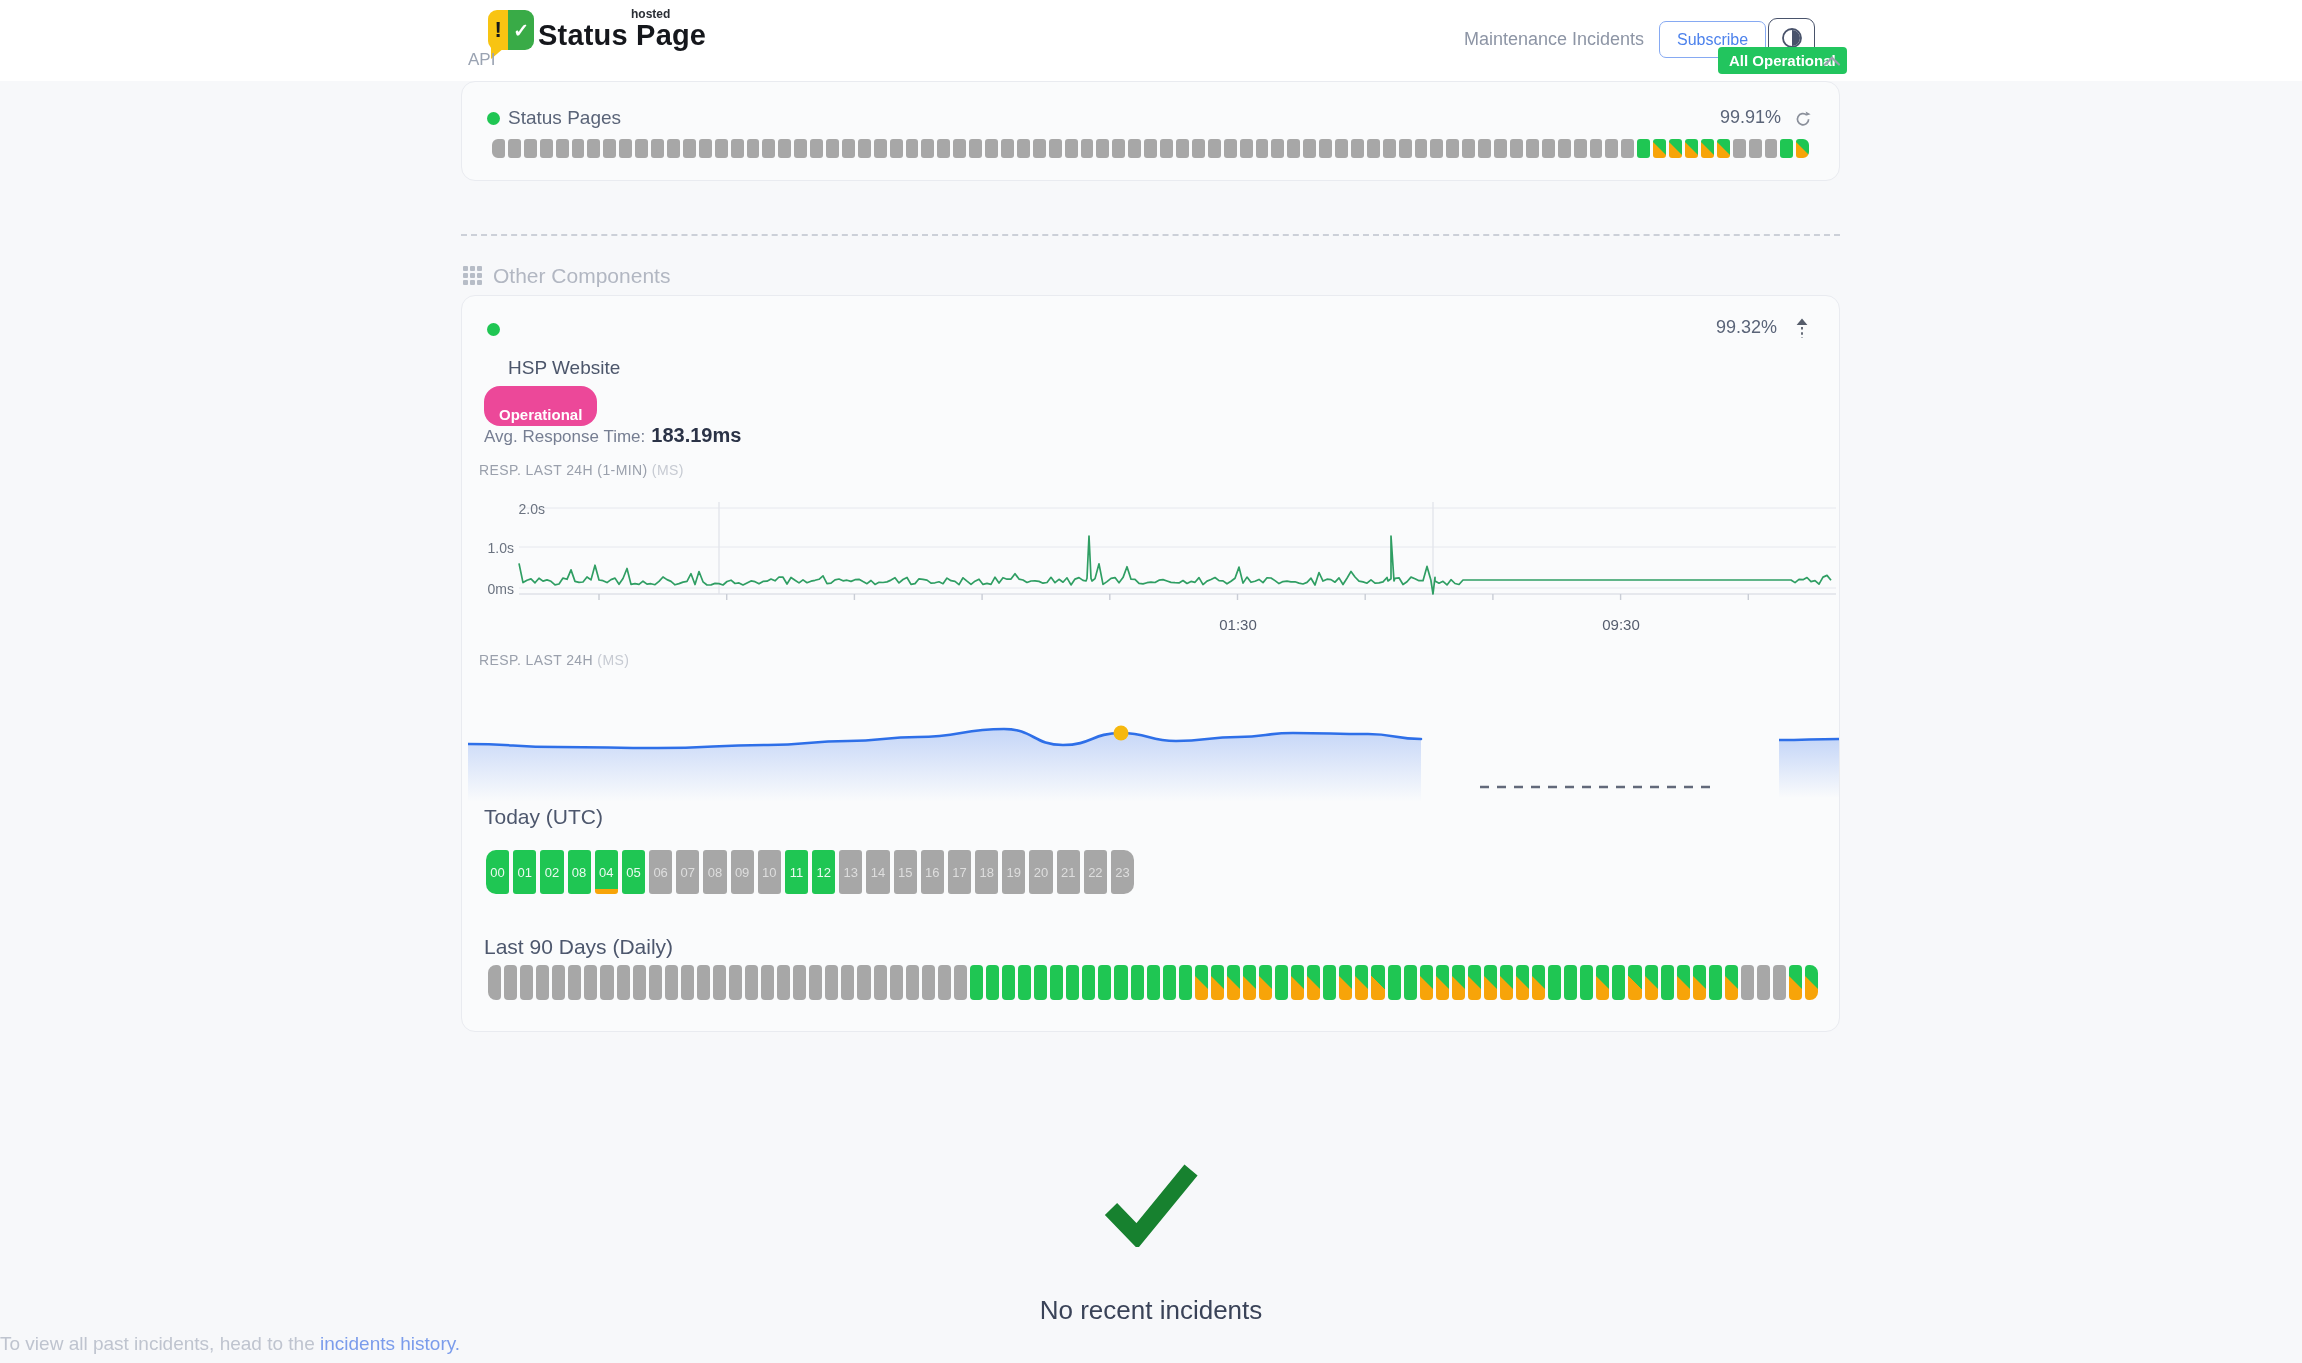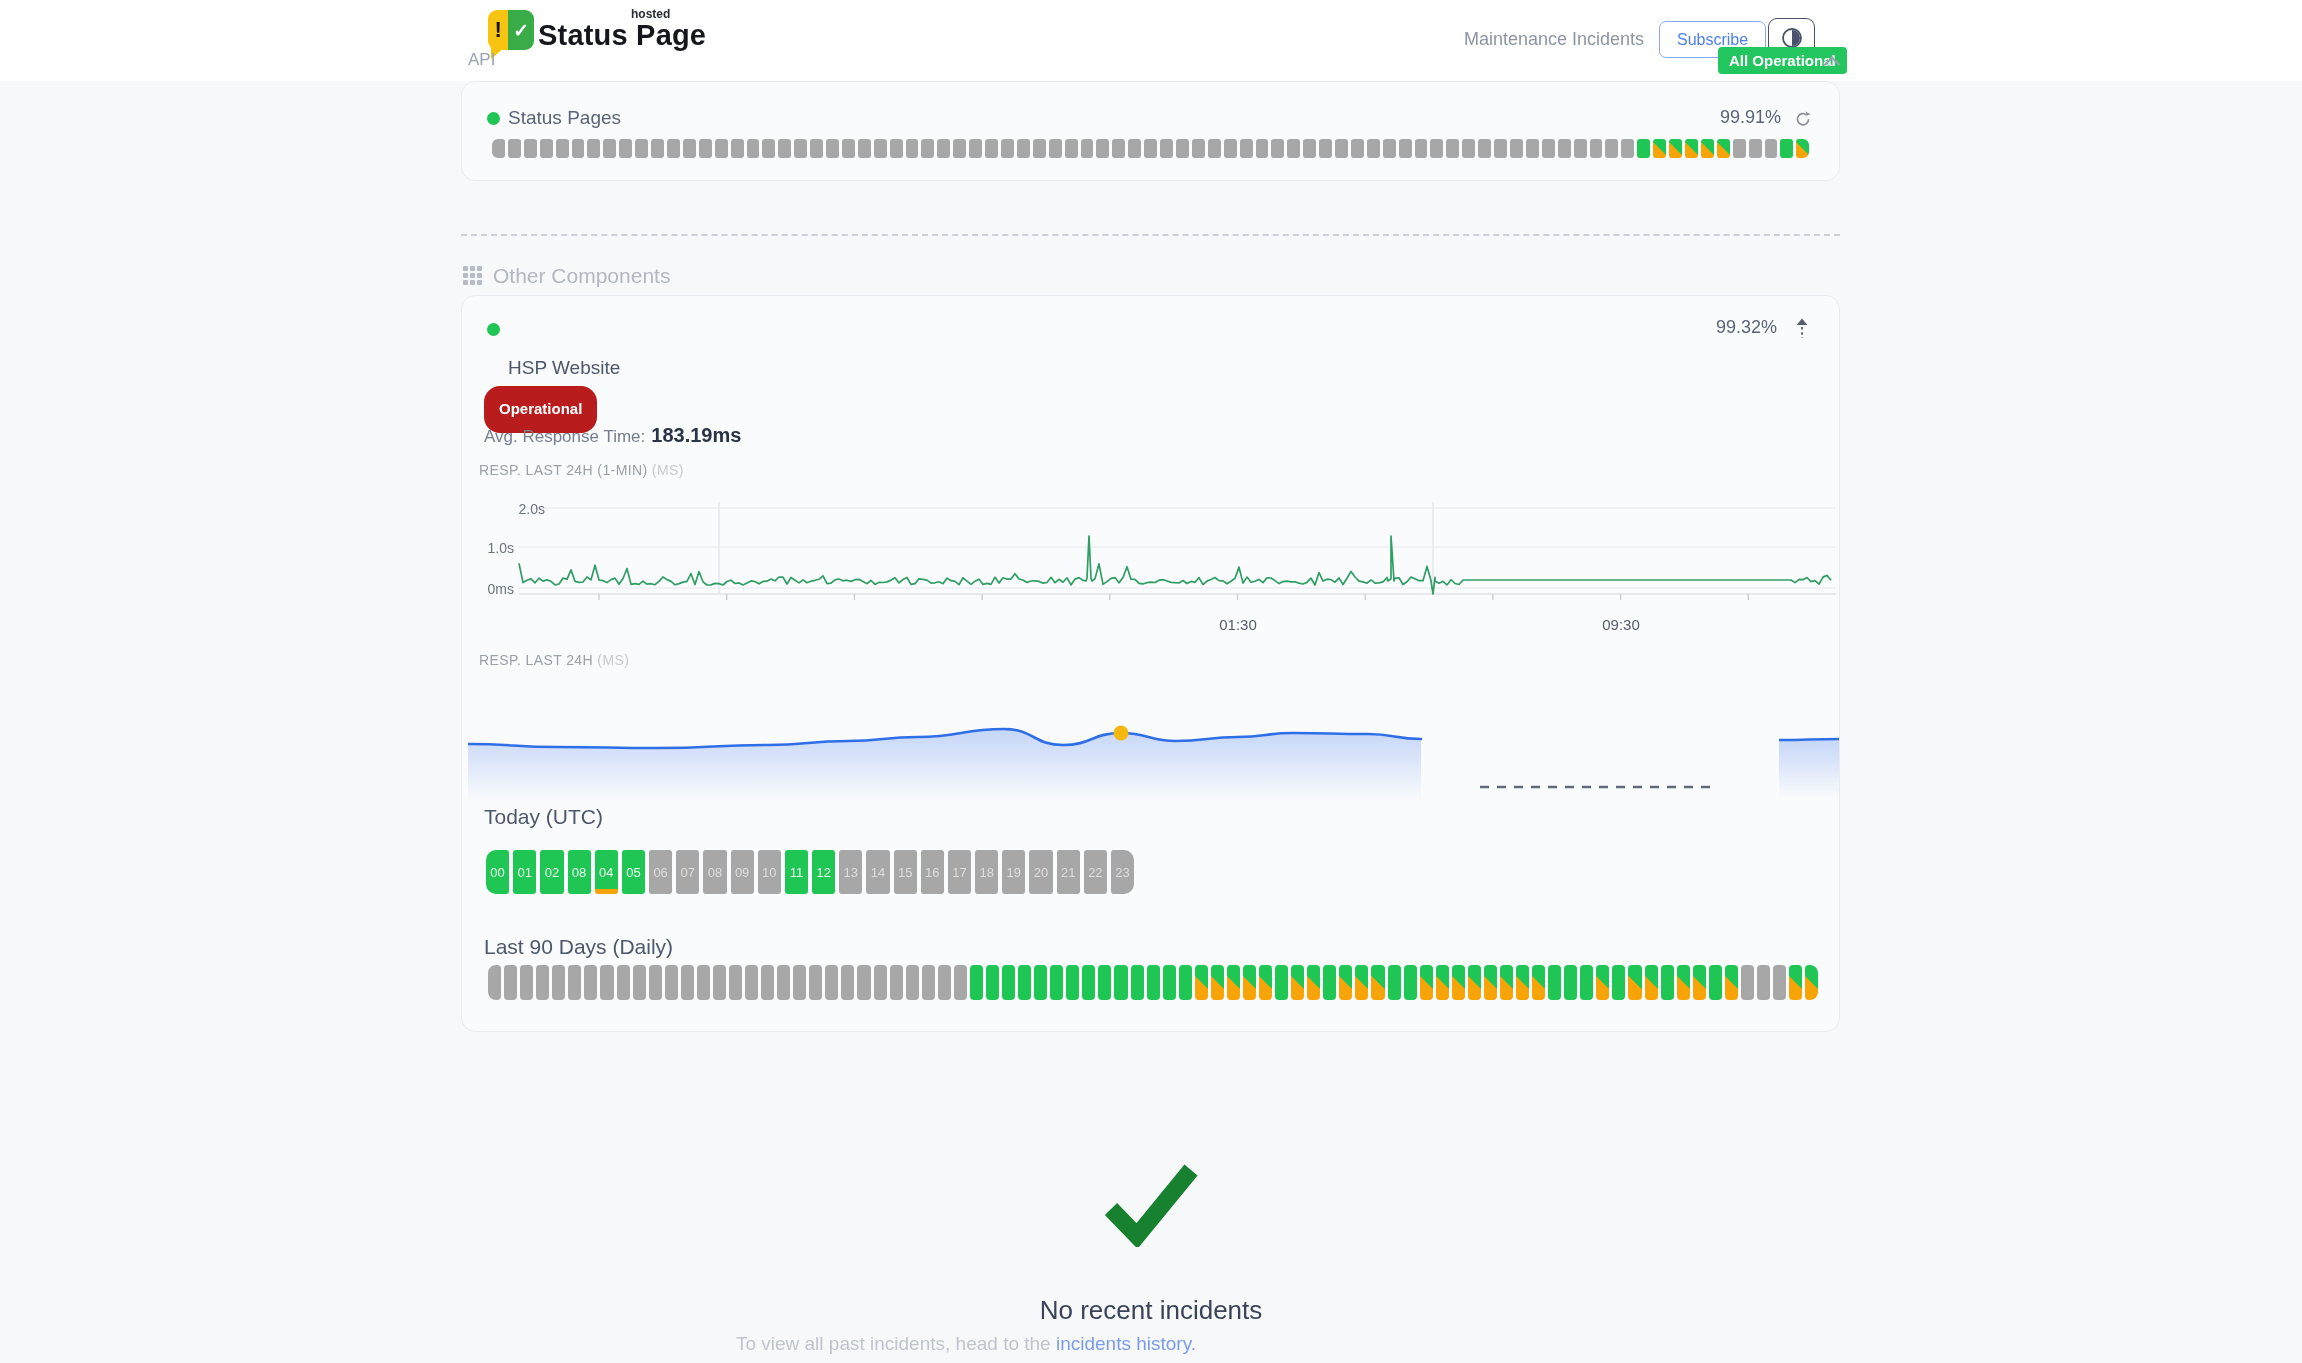--- a/index.html
+++ b/index.html
@@ -42,21 +42,21 @@
   .bars .bar.o { background:#1fc653; }
   .bars .bar.p { background:linear-gradient(45deg,#f7a409 49.5%,#1fc653 50.5%); }
   .bars .bar:first-child { border-top-left-radius:6px; border-bottom-left-radius:6px; }
   .bars .bar:last-child { border-top-right-radius:6px; border-bottom-right-radius:6px; }
   .api-bars { left:30px; right:30px; top:57px; height:19px; }
 
   .section-divider { position:absolute; left:461px; top:234px; width:1379px; border-top:2px dashed #ccd0d8; }
   .other-header { position:absolute; left:463px; top:264px; display:flex; align-items:center; gap:10px; }
   .other-title { font-size:21px; color:#b2b7c2; }
 
-  .pill { position:absolute; left:22px; top:90px; height:47px; line-height:31px; border-radius:16px; background:#b91c1c; color:#ffffff; font-size:15px; font-weight:700; padding:7px 15px; }
+  .pill { position:absolute; left:22px; top:90px; height:40px; line-height:31px; border-radius:16px; background:#ec4899; color:#ffffff; font-size:15px; font-weight:700; padding:13px 15px; }
   .avg-row { position:absolute; left:22px; top:128px; font-size:17px; color:#767e92; }
   .avg-val { font-size:20px; font-weight:700; color:#2b3347; margin-left:6px; }
   .mini-label { position:absolute; left:17px; font-size:14px; letter-spacing:0.4px; color:#9aa0ac;text-align:right; }
   .mini-label .unit { color:#c6cad2; }
   .lab1 { top:166px; } .lab2 { top:356px; }
 
   .chart1-wrap { position:absolute; left:24px; top:200px; width:1350px; height:132px; }
   .ylab { position:absolute; left:0; width:28px; text-align:right; font-size:14px; color:#6b7380; }
   .xlab { position:absolute; top:120px; transform:translateX(-50%); font-size:15px; color:#555d6e; }
   .chart2-wrap { position:absolute; left:6px; top:398px; width:1371px; height:110px; }
@@ -72,21 +72,21 @@
   .hour.unknown { background:#a7a7a7; color:#dedede; }
   .hour.up-partial { background:linear-gradient(0deg,#f7a409 0px,#f7a409 5px,#1fc653 5px); color:#eafaf0; }
 
   .last90-bars { left:26px; top:669px; width:1330px; height:35px; }
   .last90-bars .bar { border-radius:4px; }
   .last90-bars .bar:first-child { border-top-left-radius:8px; border-bottom-left-radius:8px; }
   .last90-bars .bar:last-child { border-top-right-radius:8px; border-bottom-right-radius:8px; }
 
   .footer-check { position:absolute; left:1103px; top:1163px; }
   .footer-title { position:absolute; left:0; top:1295px; width:2302px; text-align:center; font-size:26px; font-weight:500; color:#3a4358; }
-  .footer-sub { position:absolute; left:0; top:1333px; width:1932px; text-align:center; font-size:19px; color:#bfc4cf; }
+  .footer-sub { position:absolute; left:0; top:1333px; width:1932px; text-align:left; font-size:19px; color:#bfc4cf; }
   .footer-sub .link { color:#7b9ceb; cursor:pointer; }
 </style>
 </head>
 <body>
 
 <div class="canvas">
 
   <div class="header-band"></div>
 
   <div class="logo">

